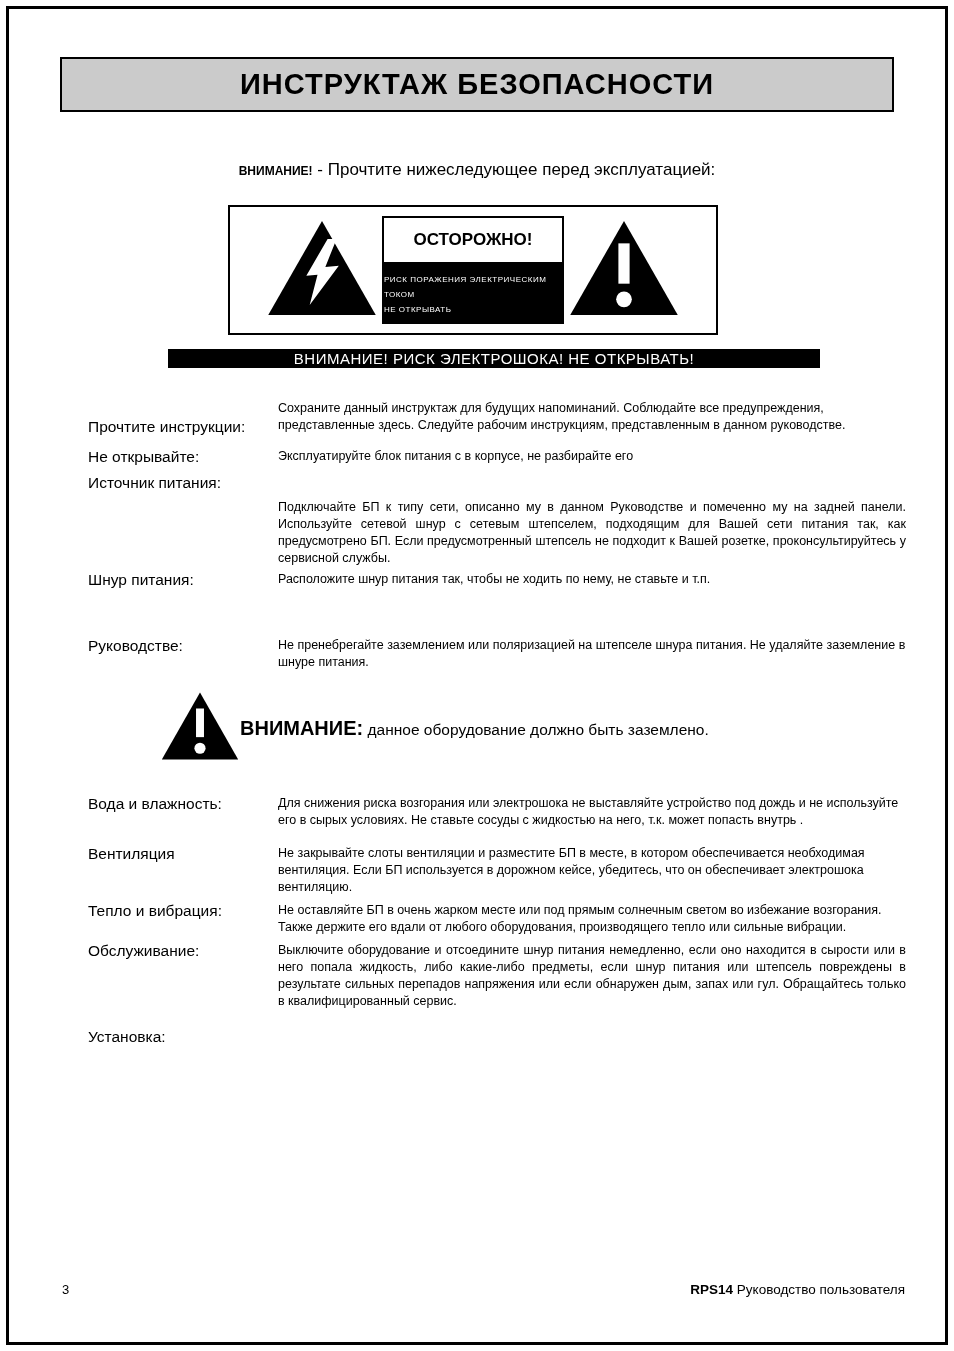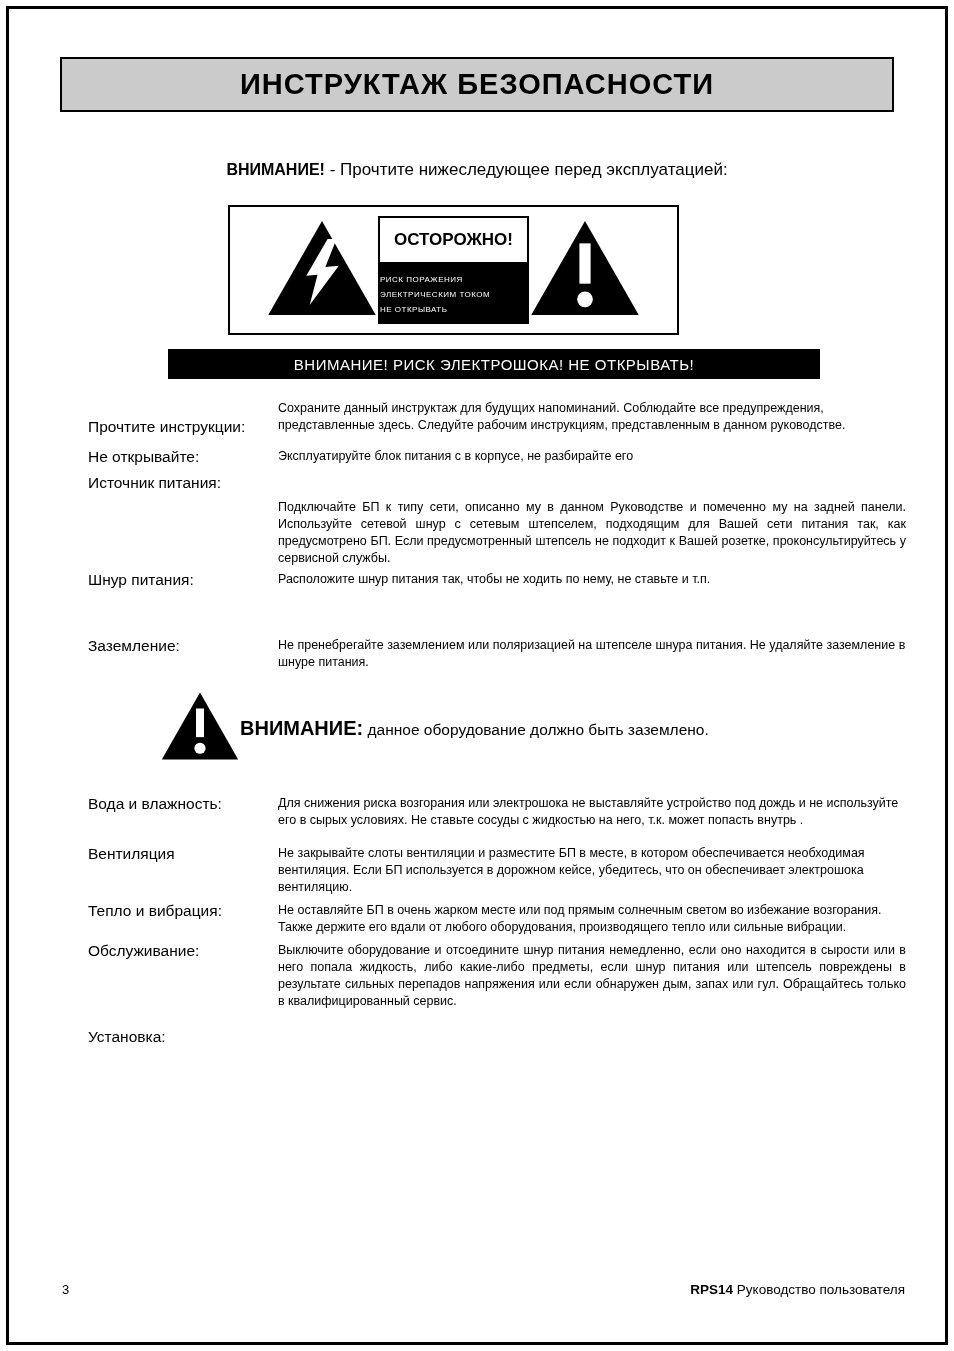--- a/index.html
+++ b/index.html
@@ -24,24 +24,24 @@
     width:834px; height:55px;
     background:#cbcbcb;
     border:2px solid #000;
     display:flex; align-items:center; justify-content:center;
     font-size:29px; font-weight:bold; letter-spacing:1px;
   }
   .intro {
     position:absolute; left:0; top:160px; width:100%;
     text-align:center; font-size:17px;
   }
-  .intro .b { font-weight:bold; font-size:16px; }
+  .intro .b { font-weight:bold; font-size:12px; }
   .caution-panel {
     position:absolute; left:228px; top:205px;
-    width:451px; height:130px;
+    width:490px; height:130px;
     border:2px solid #000;
     display:flex; align-items:center; justify-content:space-between;
     padding:0 36px;
     background:#fff;
   }
   .tri { display:block; }
   .caution-center {
     width:182px; border:2px solid #000;
   }
   .caution-title {
@@ -49,21 +49,21 @@
     font-size:17px; font-weight:bold; background:#fff;
   }
   .caution-small {
     background:#000; color:#fff;
     height:60px;
     font-size:8px; letter-spacing:0.5px; line-height:1.9;
     text-align:left; padding-top:10px;
   }
   .warning-bar {
     position:absolute; left:168px; top:349px;
-    width:652px; height:30px;
+    width:652px; height:19px;
     background:#000; color:#fff;
     display:flex; align-items:center; justify-content:center;
     font-size:15px; letter-spacing:0.5px;
   }
   .content {
     position:absolute; left:88px; top:400px; width:818px;
   }
   .row { display:flex; }
   .row .label {
     width:190px; flex-shrink:0;
@@ -155,21 +155,21 @@
       <div class="label">Источник питания:</div>
       <div class="desc desc-offset justify">Подключайте БП к типу сети, описанно му в данном Руководстве и помеченно му на задней панели. Используйте сетевой шнур с сетевым штепселем, подходящим для Вашей сети питания так, как предусмотрено БП. Если предусмотренный штепсель не подходит к Вашей розетке, проконсультируйтесь у сервисной службы.</div>
     </div>
 
     <div class="row mb48">
       <div class="label">Шнур питания:</div>
       <div class="desc">Расположите шнур питания так, чтобы не ходить по нему, не ставьте и т.п.</div>
     </div>
 
     <div class="row mb20">
-      <div class="label">Заземление:</div>
+      <div class="label">Руководстве:</div>
       <div class="desc">Не пренебрегайте заземлением или поляризацией на штепселе шнура питания. Не удаляйте заземление в шнуре питания.</div>
     </div>
 
     <div class="ground-warning">
       <span class="tri">
         <svg width="80" height="70" viewBox="0 0 100 88" aria-hidden="true">
           <polygon points="50,2 98,86 2,86" fill="#000"></polygon>
           <rect x="45" y="22" width="10" height="36" fill="#fff"></rect>
           <circle cx="50" cy="72" r="7" fill="#fff"></circle>
         </svg>

